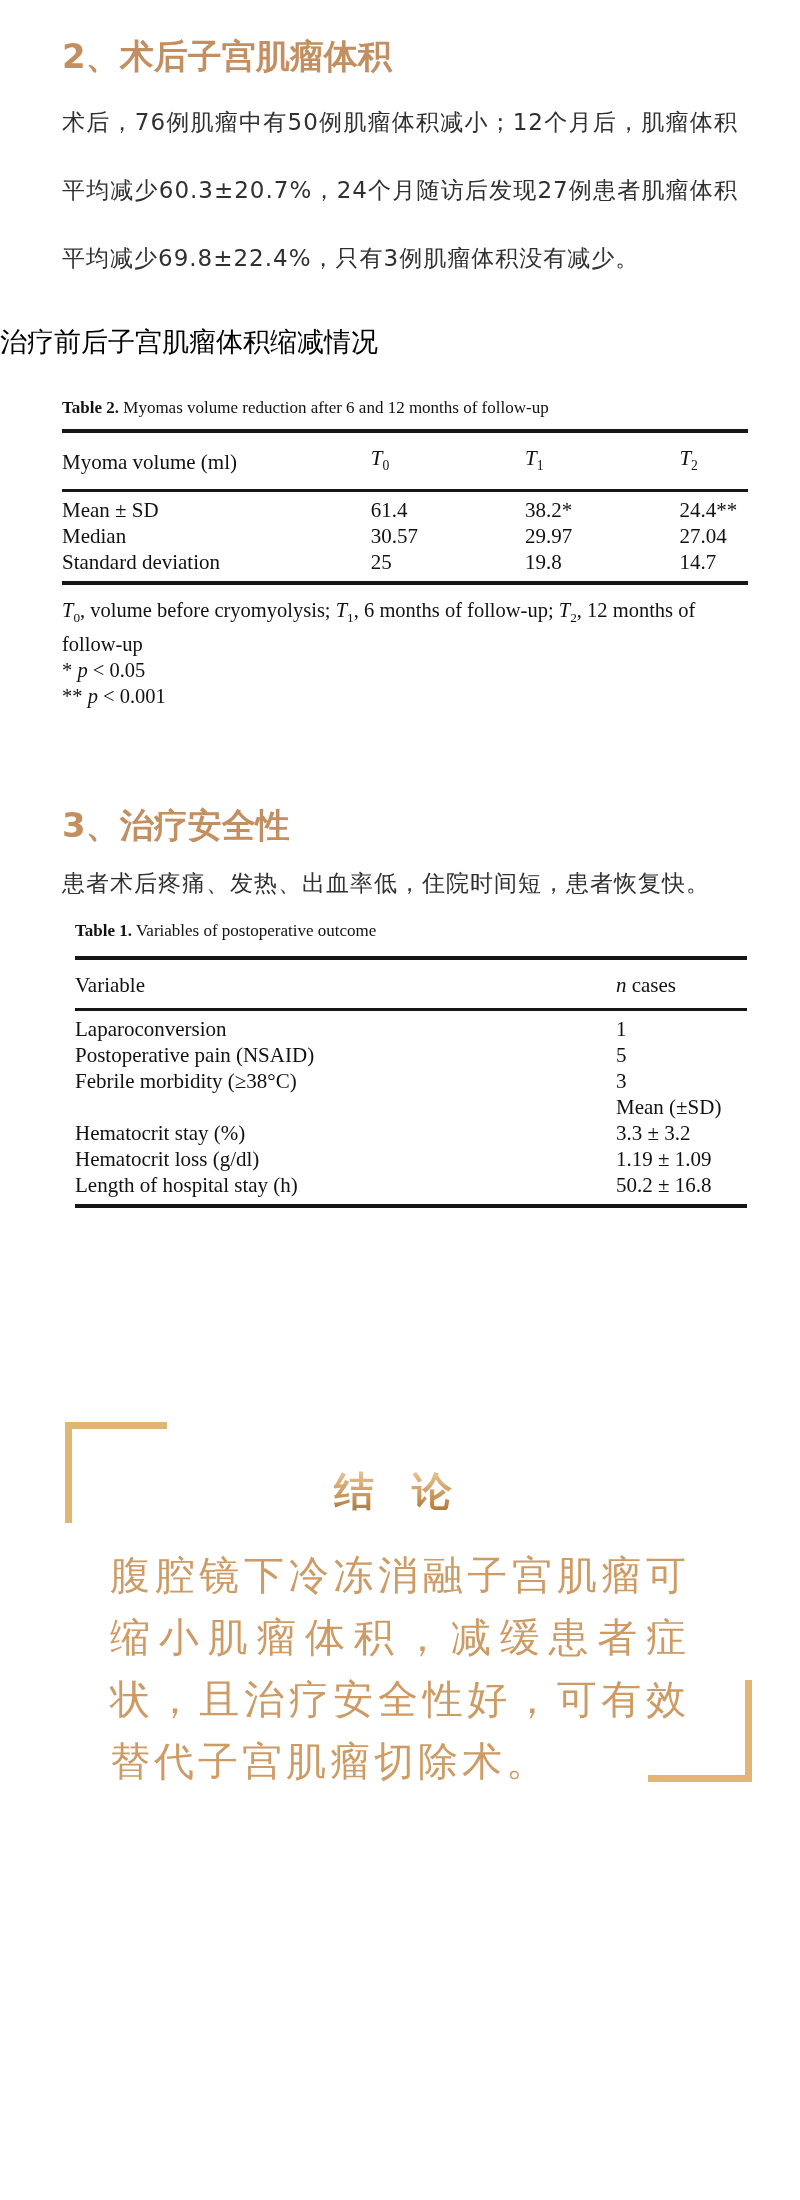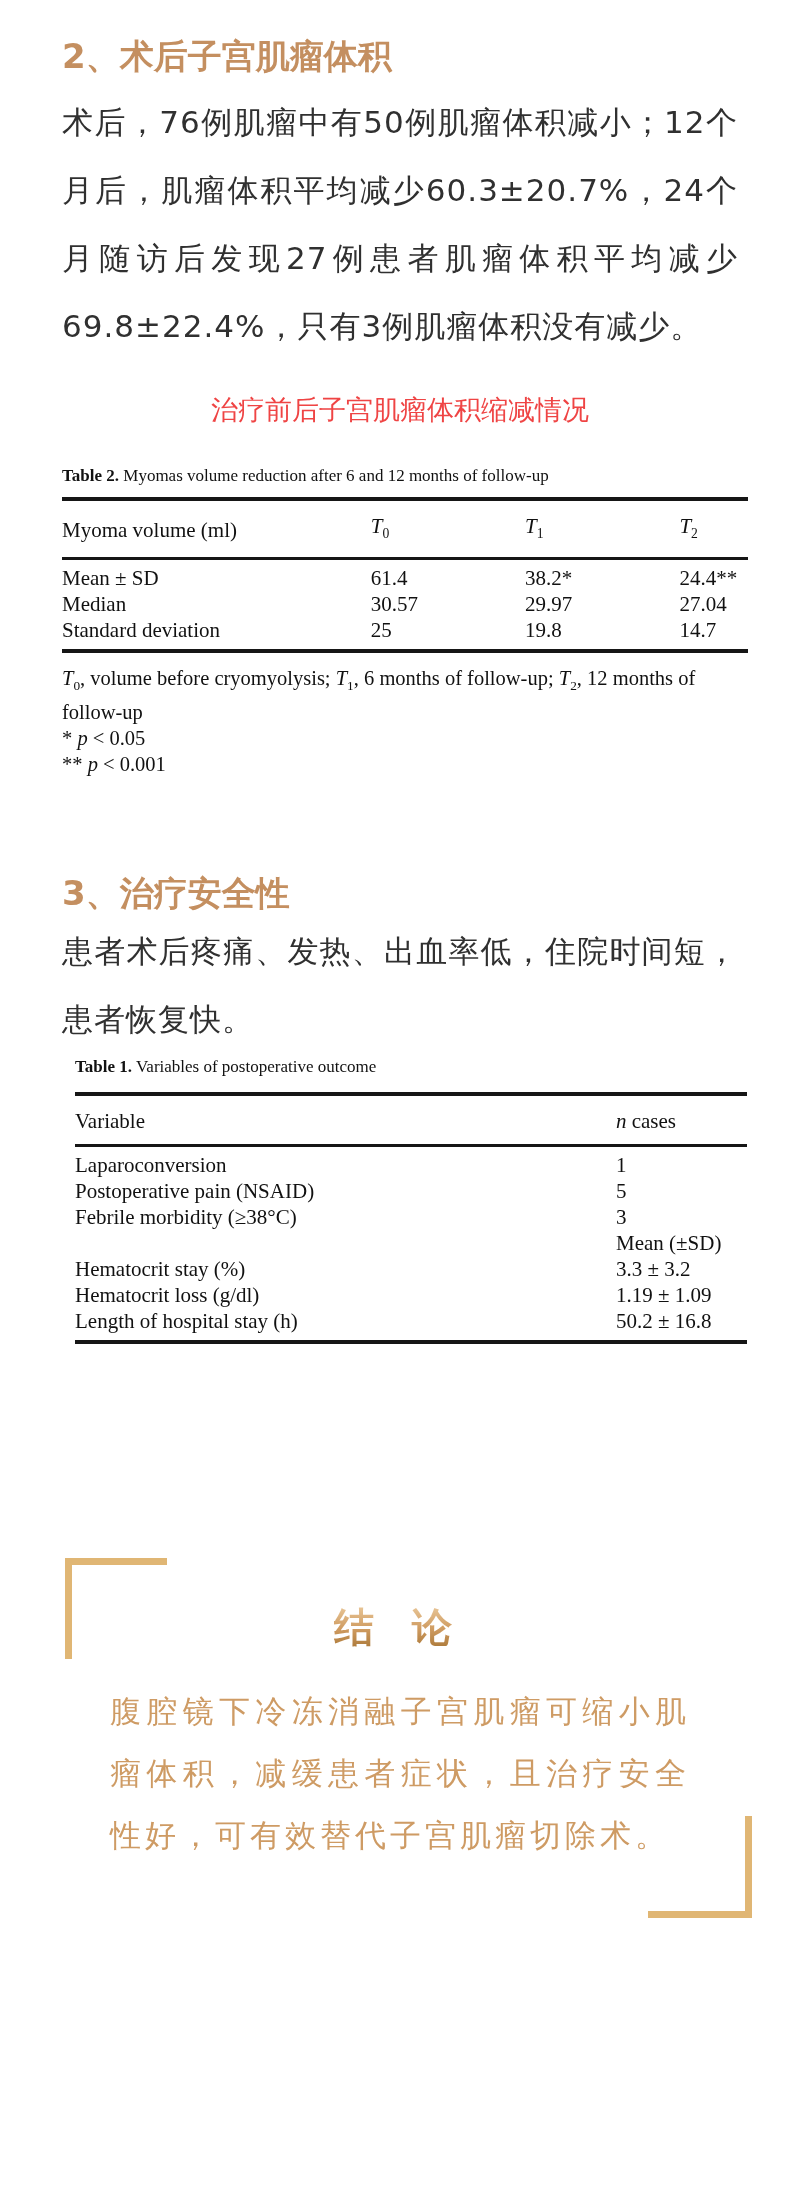--- a/index.html
+++ b/index.html
@@ -13,30 +13,29 @@
   
   .sec-heading{
     margin:0;padding:0 62px;
     font-size:34px;font-weight:bold;line-height:40px;
     color:#C48F60;
   }
   #sec2-heading{padding-top:36px;}
   #sec3-heading{margin-top:96px;}
   .cn-para{
     margin:12px 0 0;padding:0 62px;
-    font-size:31px;line-height:68px;
+    font-size:23px;line-height:68px;
     color:#303030;
     text-align:justify;text-justify:inter-character;
     letter-spacing:1px;
   }
   #sec3-para{margin-top:4px;}
   .caption-cn{
     margin:32px 0 0;
-    text-align:center;
-    font-size:27px;line-height:36px;color:#ef4444;
+    font-size:27px;line-height:36px;color:#000000;
   }
   
   .tbl-block{font-family:"Liberation Serif","DejaVu Serif",serif;color:#111111;}
   #table2-block{margin:0 52px 0 62px;}
   #table1-block{margin:0 53px 0 75px;}
   .tbl-title{margin:0;font-size:17px;line-height:27px;}
   #table2-title{margin-top:34px;}
   #table1-title{}
   .tbl-title b{font-weight:bold;}
   table.tbl{
@@ -88,21 +87,21 @@
   }
   .grad-gold{
     color:#C18A4E;
     background:linear-gradient(180deg,#EAC89A 0%,#CE9A5F 55%,#A87636 100%);
     -webkit-background-clip:text;
     background-clip:text;
     -webkit-text-fill-color:transparent;
   }
   .conclusion-text{
     width:580px;margin:24px auto 0;
-    font-size:31px;line-height:62px;
+    font-size:40px;line-height:62px;
     color:#CE9B64;
     text-align:justify;text-justify:inter-character;
     letter-spacing:4px;
   }
 </style>
 </head>
 <body>
 
 <div class="page">
 

